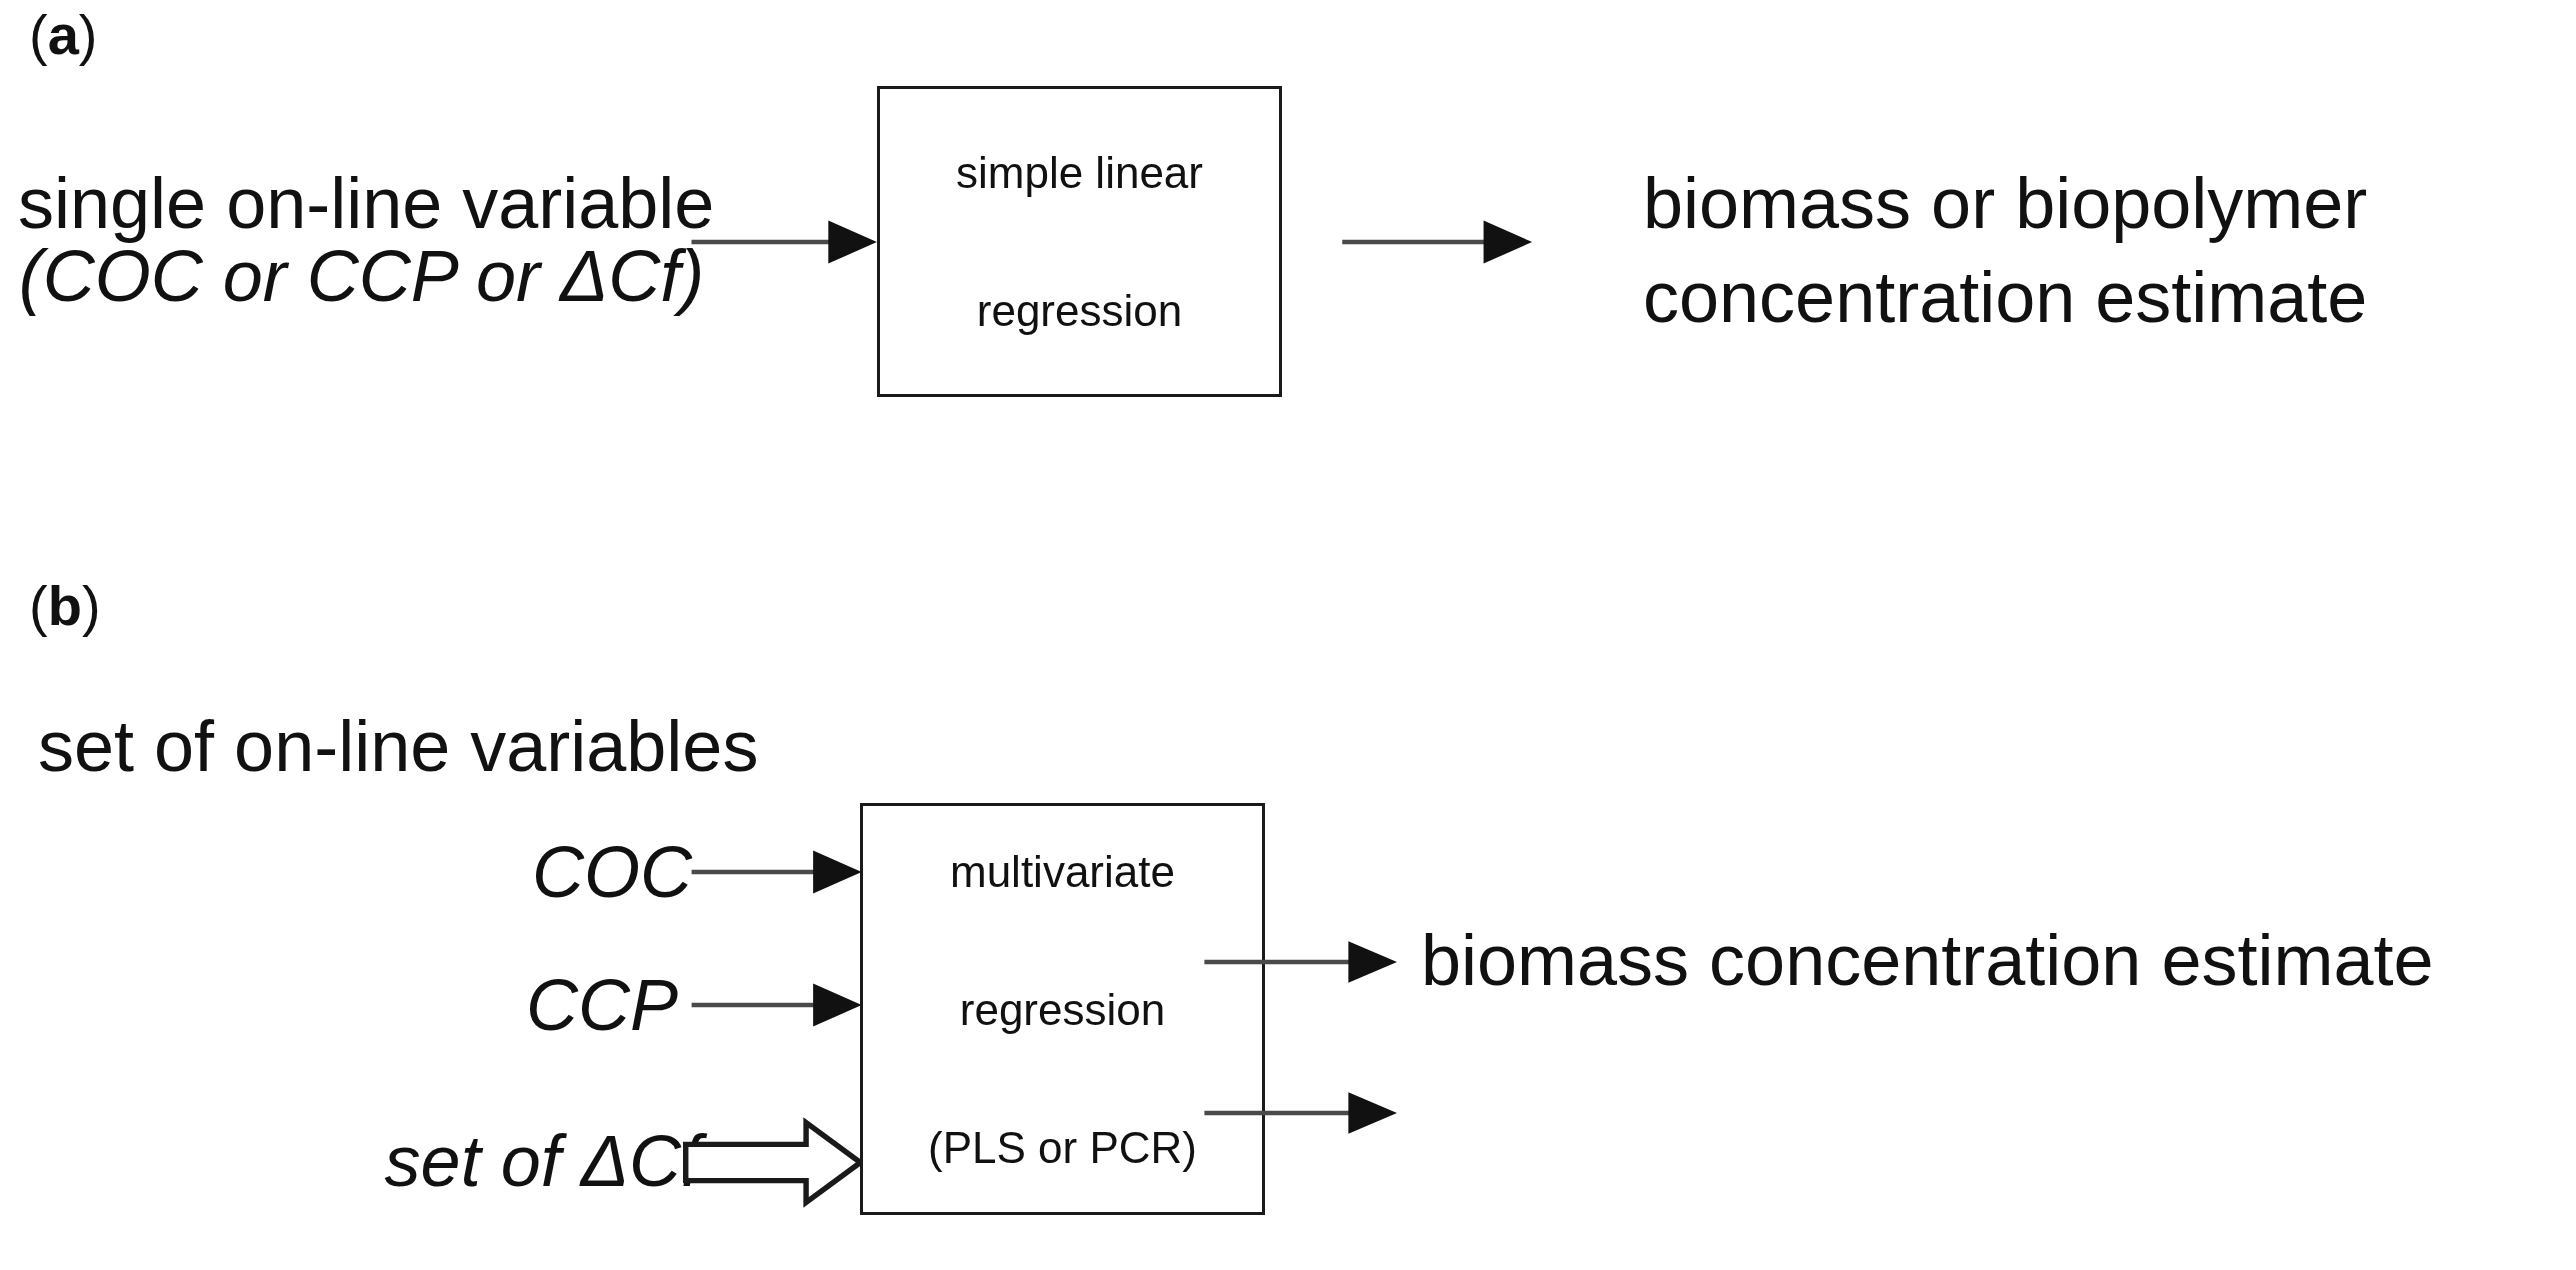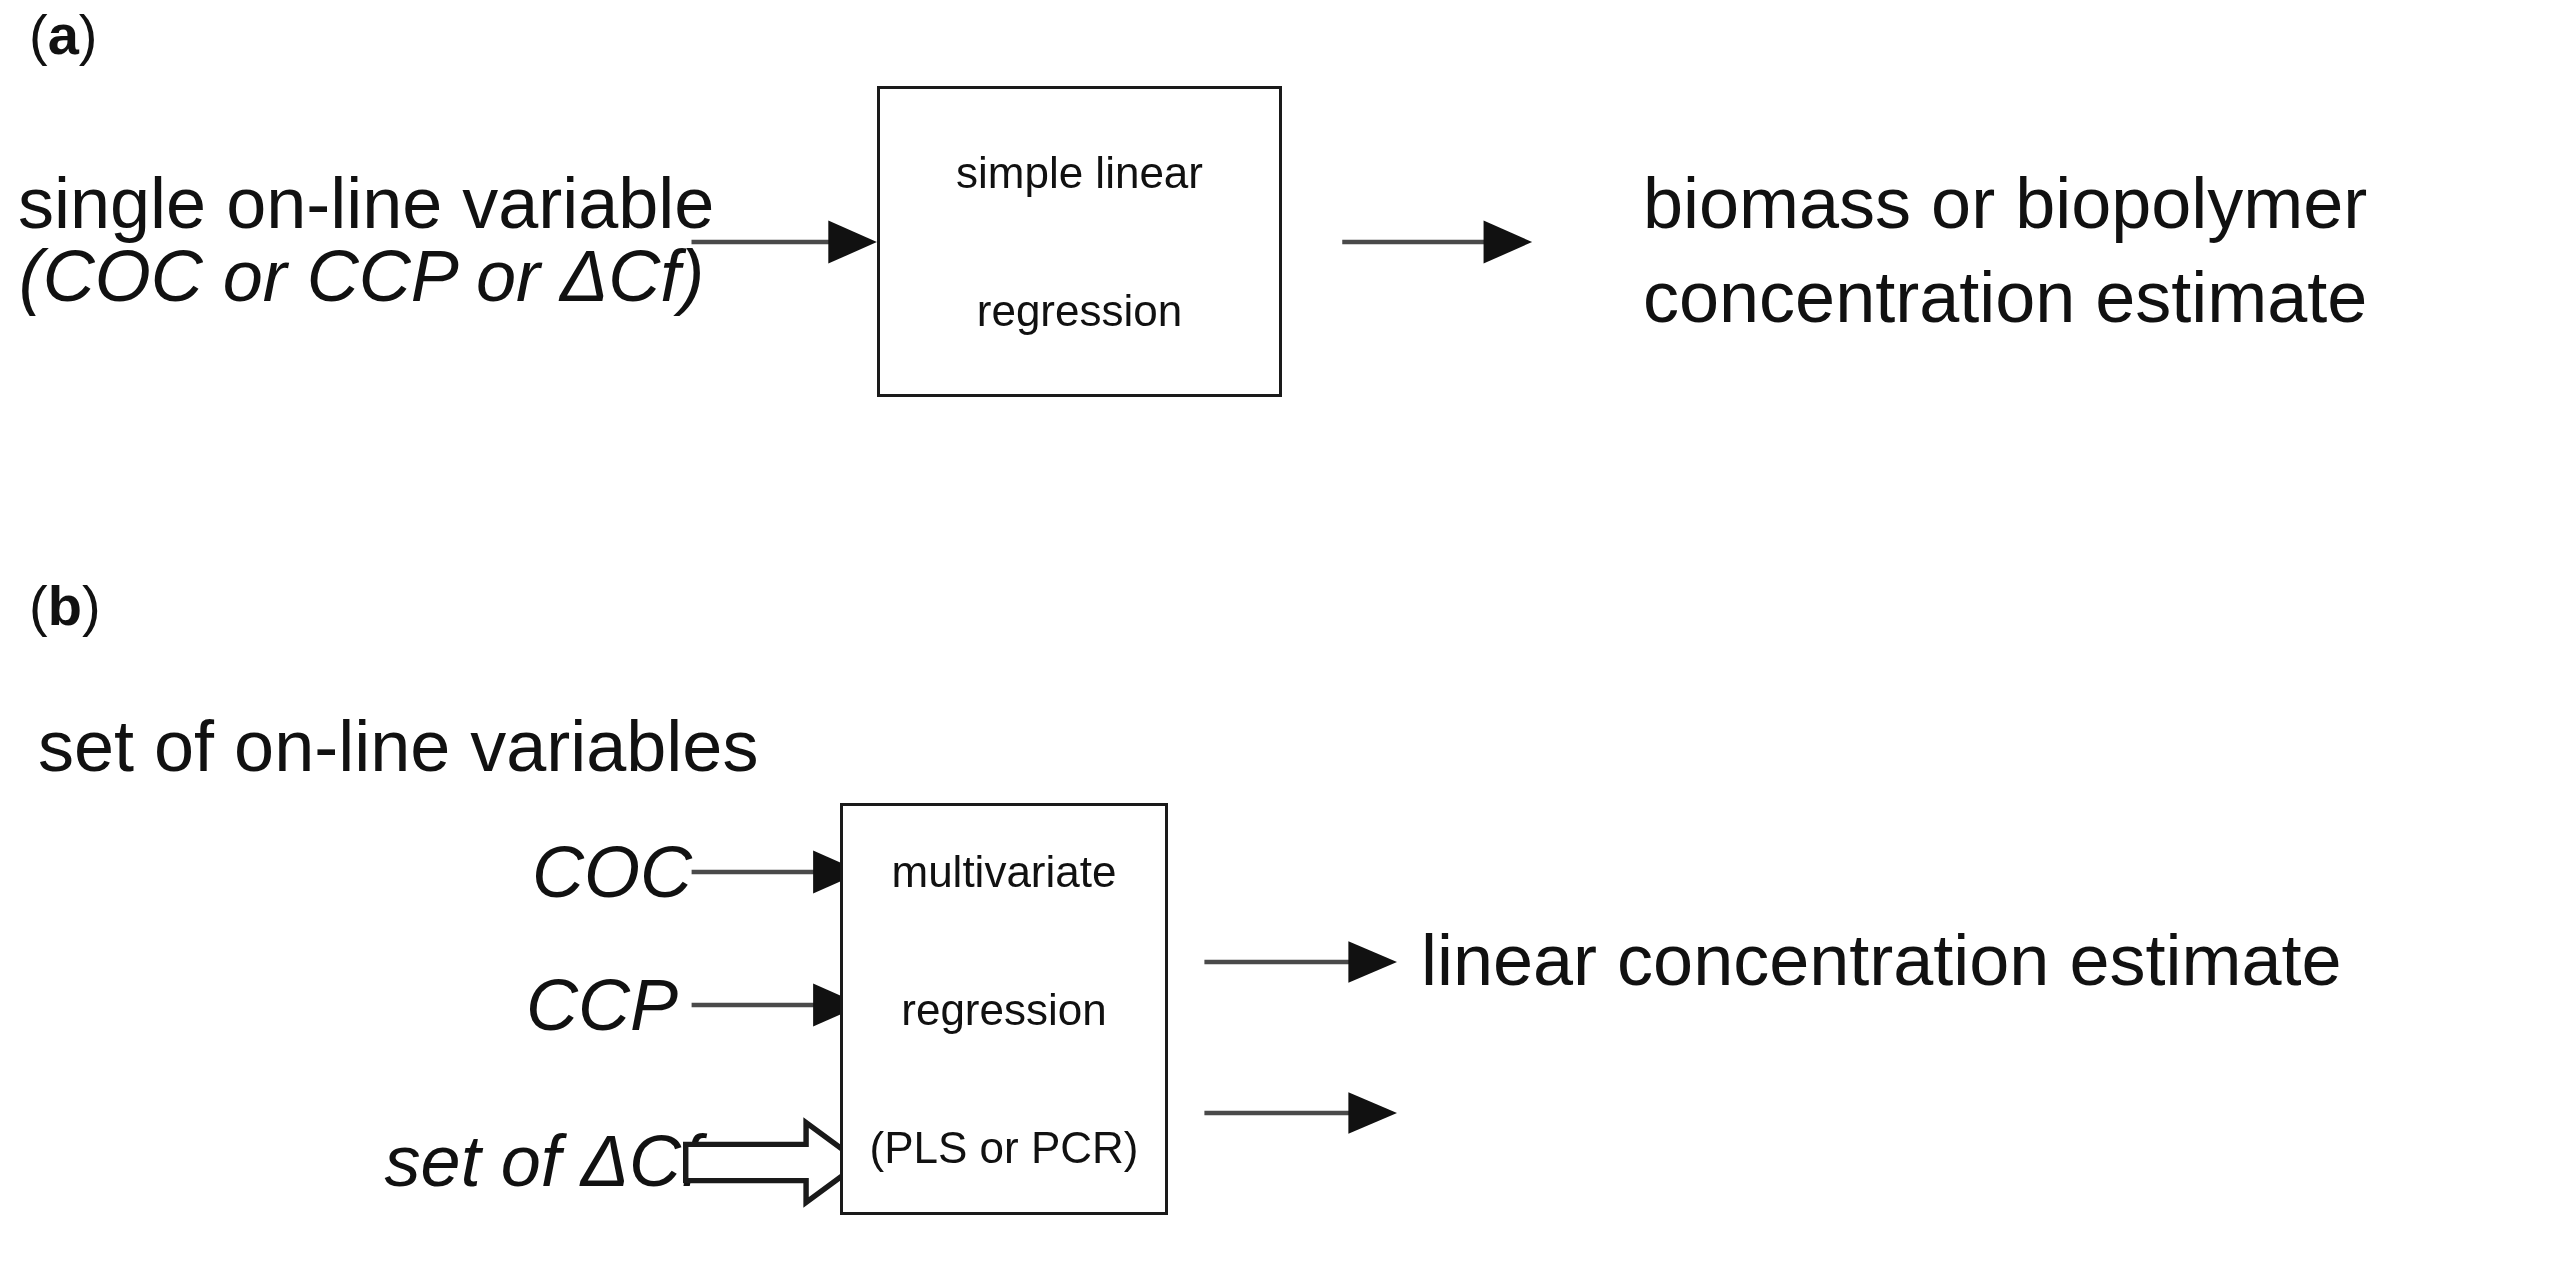--- a/index.html
+++ b/index.html
@@ -100,33 +100,33 @@
   <svg class="abs arrow-svg" style="left:691px; top:978px;" width="174" height="54" viewBox="0 0 192 60">
     <line x1="0" y1="30" x2="140" y2="30" stroke="#4a4a4a" stroke-width="5"></line>
     <polygon points="135,6 189,30 135,54" fill="#111111"></polygon>
   </svg>
 
   <div class="abs txt it" style="left:339px; top:1125px; width:362px; text-align:right;">set of ΔCf</div>
   <svg class="abs arrow-svg" style="left:683px; top:1118px;" width="181" height="89" viewBox="0 0 200 98">
     <polygon points="3,29 136,29 136,5 196,49 136,93 136,69 3,69" fill="#ffffff" stroke="#1a1a1a" stroke-width="6" stroke-linejoin="miter"></polygon>
   </svg>
 
-  <div class="abs box" style="left:840px; top:803px; width:328px; height:412px;">
+  <div class="abs box" style="left:860px; top:803px; width:405px; height:412px;">
     <div class="box-label">
       <div>multivariate</div>
       <div>regression</div>
       <div>(PLS or PCR)</div>
     </div>
   </div>
 
   <svg class="abs arrow-svg" style="left:1204px; top:935px;" width="197" height="54" viewBox="0 0 218 60">
     <line x1="0" y1="30" x2="165" y2="30" stroke="#4a4a4a" stroke-width="5"></line>
     <polygon points="160,7 214,30 160,53" fill="#111111"></polygon>
   </svg>
-  <div class="abs txt" style="left:1421px; top:924px;">linear concentration estimate</div>
+  <div class="abs txt" style="left:1421px; top:924px;">biomass concentration estimate</div>
 
   <svg class="abs arrow-svg" style="left:1204px; top:1086px;" width="197" height="54" viewBox="0 0 218 60">
     <line x1="0" y1="30" x2="165" y2="30" stroke="#4a4a4a" stroke-width="5"></line>
     <polygon points="160,7 214,30 160,53" fill="#111111"></polygon>
   </svg>
 
 </div>
 
 
 </body></html>

